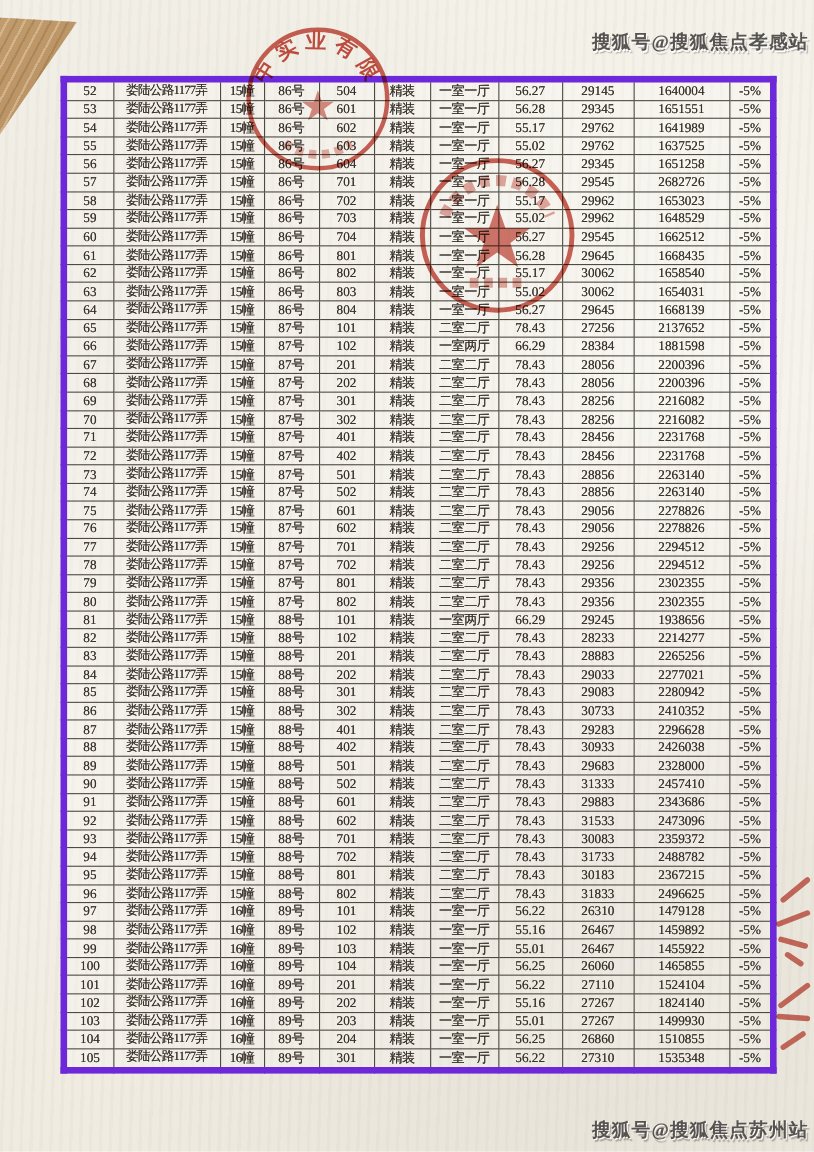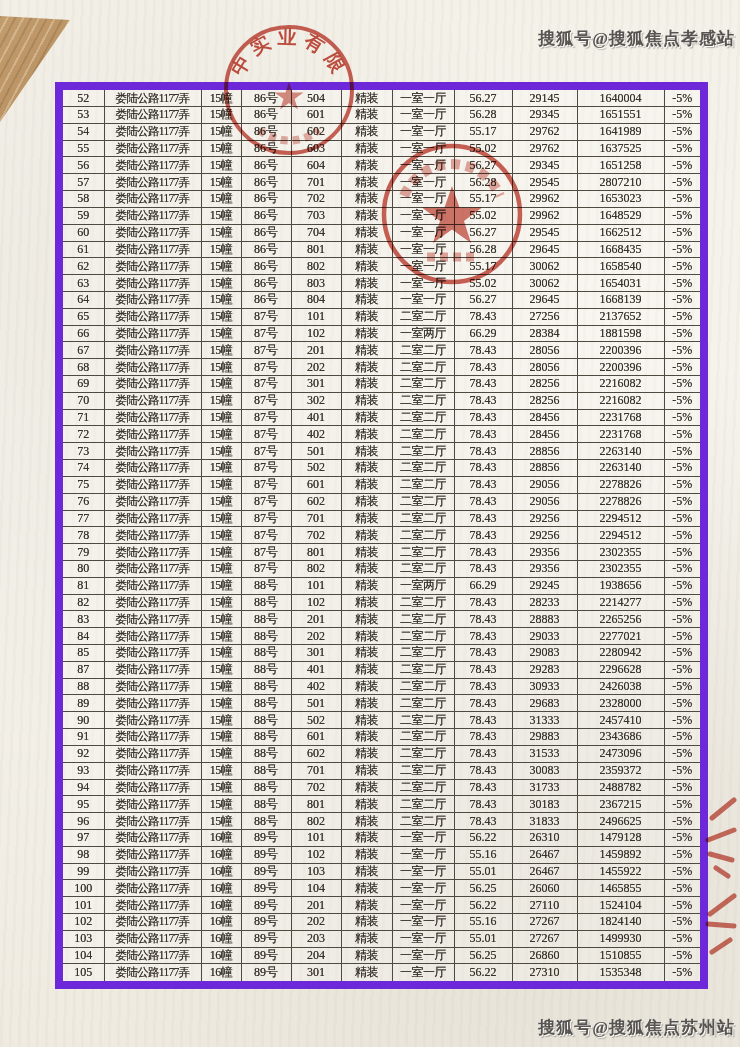--- a/index.html
+++ b/index.html
@@ -29,21 +29,21 @@
     background:rgba(255,255,255,0.25);
   }
   td{
     border:1px solid #4f4a40;
     text-align:center;vertical-align:middle;
     padding:0 1px;overflow:hidden;white-space:nowrap;
     font-size:12px;line-height:15px;
     color:#38332b;
     text-shadow:0 0 0.5px rgba(55,50,42,0.85);
   }
-  table{border:8px solid #6d28d9;margin-top:13px;}
+  table{border:6px solid #6d28d9;}
   td.c1{font-size:11.5px;letter-spacing:-0.7px;}
   td.c2,td.c5{font-size:12px;letter-spacing:-0.5px;}
   td.c6{font-size:12px;letter-spacing:-0.5px;}
   td.c0,td.c4,td.c7,td.c8,td.c9,td.c10{font-family:"Liberation Serif","DejaVu Serif",serif;}
   
   .wm{
     position:absolute;right:5px;
     font-size:17px;font-weight:bold;letter-spacing:1px;
     color:#565350;
     text-shadow:1px 1px 0 #fdfdfb, 2px 2px 1px rgba(60,55,50,0.35);
@@ -148,21 +148,21 @@
         <tr>
           <td class="c0">57</td>
           <td class="c1">娄陆公路1177弄</td>
           <td class="c2">15幢</td>
           <td class="c3">86号</td>
           <td class="c4">701</td>
           <td class="c5">精装</td>
           <td class="c6">一室一厅</td>
           <td class="c7">56.28</td>
           <td class="c8">29545</td>
-          <td class="c9">2807210</td>
+          <td class="c9">2682726</td>
           <td class="c10">-5%</td>
         </tr>
         <tr>
           <td class="c0">58</td>
           <td class="c1">娄陆公路1177弄</td>
           <td class="c2">15幢</td>
           <td class="c3">86号</td>
           <td class="c4">702</td>
           <td class="c5">精装</td>
           <td class="c6">一室一厅</td>
@@ -513,20 +513,33 @@
           <td class="c0">85</td>
           <td class="c1">娄陆公路1177弄</td>
           <td class="c2">15幢</td>
           <td class="c3">88号</td>
           <td class="c4">301</td>
           <td class="c5">精装</td>
           <td class="c6">二室二厅</td>
           <td class="c7">78.43</td>
           <td class="c8">29083</td>
           <td class="c9">2280942</td>
+          <td class="c10">-5%</td>
+        </tr>
+        <tr>
+          <td class="c0">86</td>
+          <td class="c1">娄陆公路1177弄</td>
+          <td class="c2">15幢</td>
+          <td class="c3">88号</td>
+          <td class="c4">302</td>
+          <td class="c5">精装</td>
+          <td class="c6">二室二厅</td>
+          <td class="c7">78.43</td>
+          <td class="c8">30733</td>
+          <td class="c9">2410352</td>
           <td class="c10">-5%</td>
         </tr>
         <tr>
           <td class="c0">87</td>
           <td class="c1">娄陆公路1177弄</td>
           <td class="c2">15幢</td>
           <td class="c3">88号</td>
           <td class="c4">401</td>
           <td class="c5">精装</td>
           <td class="c6">二室二厅</td>

